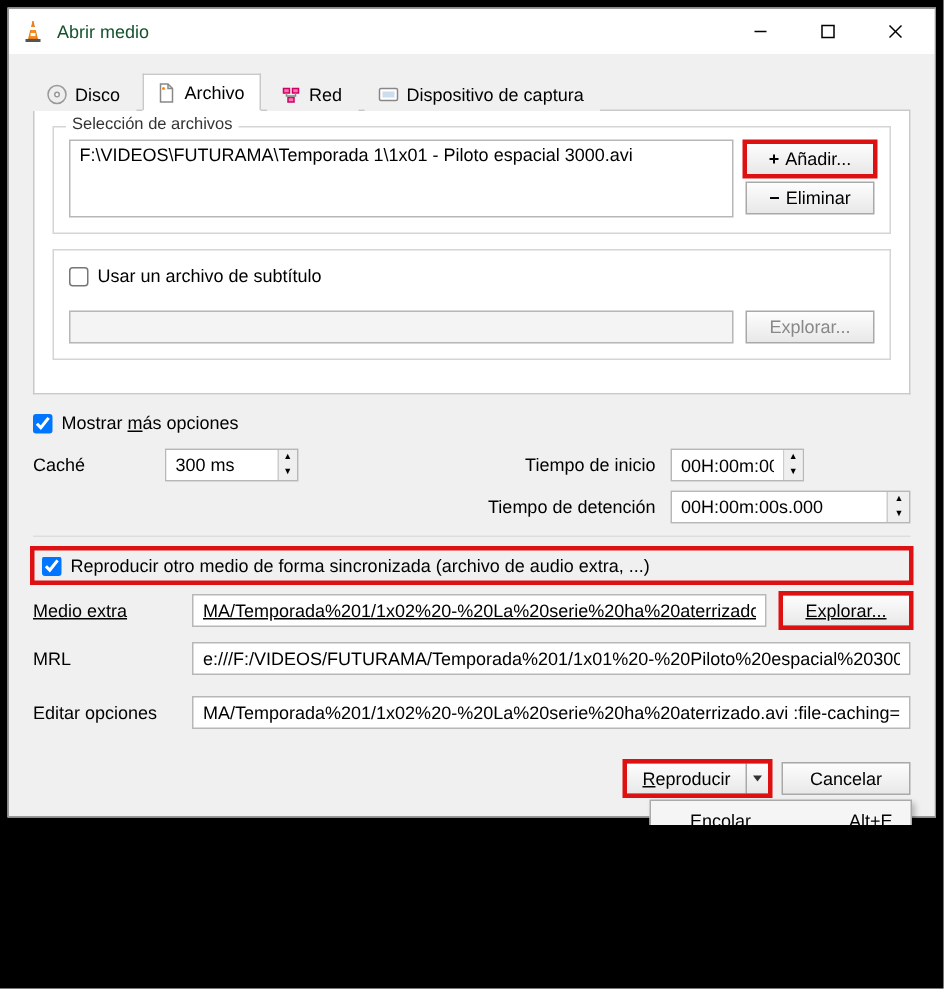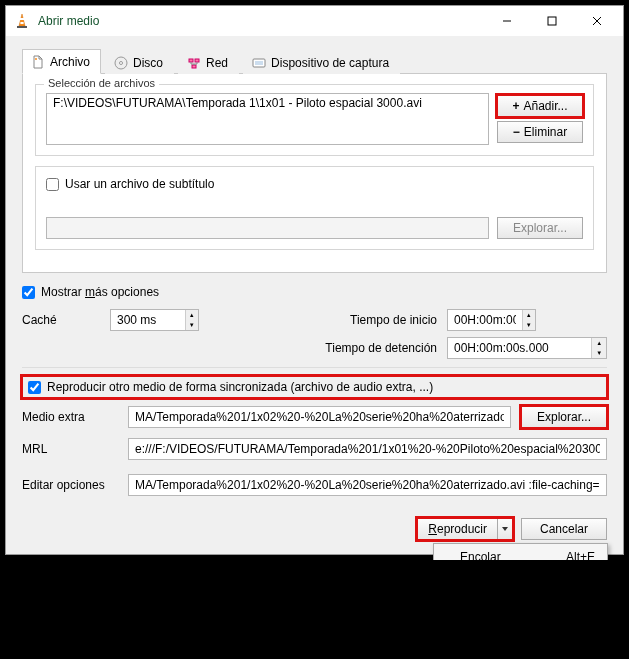--- a/index.html
+++ b/index.html
@@ -39,21 +39,21 @@
 .splitbtn button.win { min-width: 72px; border-right: none; }
 .splitbtn .dd { width: 16px; border: 1px solid #a9a9a9; background: linear-gradient(#fdfdfd,#e8e8e8); display: flex; align-items: center; justify-content: center; cursor: pointer; }
 .menu { position: absolute; right: 16px; top: 100%; width: 175px; background: #f5f5f5; border: 1px solid #aaa; box-shadow: 2px 2px 4px rgba(0,0,0,.25); padding: 2px; margin-top: -12px; }
 .mi { display: flex; justify-content: space-between; padding: 4px 10px 4px 24px; cursor: default; }
 .mi.hi { background: #cfe6ff; outline: 2px solid #d11; outline-offset: -1px; }
 .plusicon { font-weight: bold; }
 .two-col { display: grid; grid-template-columns: 78px 92px 1fr 160px; gap: 10px; align-items: center; margin-bottom: 6px; }
 .two-col .spin { width: 89px; }
 .right-col { display: grid; grid-template-columns: 1fr 160px; gap: 10px; align-items: center; margin-bottom: 6px; }
 .right-col .lbl { text-align: right; }
-.frow { display: grid; grid-template-columns: 96px 1fr auto; gap: 10px; align-items: center; margin-bottom: 6px; }
+.frow { display: grid; grid-template-columns: 96px 1fr auto; gap: 10px; align-items: center; margin-bottom: 6px; text-decoration: underline; }
 .frow2 { display: grid; grid-template-columns: 96px 1fr; gap: 10px; align-items: center; margin-bottom: 14px; }
 .window-wrap { position: relative; }
 </style>
 </head>
 <body>
 
 <div class="window-wrap">
 <div class="window">
   <div class="titlebar">
     <svg class="vlc-icon" viewBox="0 0 16 16">
@@ -76,34 +76,34 @@
     <div class="winbtn">
           <svg width="10" height="10">
             <line x1="1" y1="1" x2="9" y2="9" stroke="#000"></line>
             <line x1="9" y1="1" x2="1" y2="9" stroke="#000"></line>
           </svg>
         </div>
   </div>
 
   <div class="body">
     <div class="tabs">
+      <div class="tab">
+        <svg class="ti" viewBox="0 0 14 14">
+              <circle cx="7" cy="7" r="6" fill="#eee" stroke="#999"></circle>
+              <circle cx="7" cy="7" r="1.5" fill="#fff" stroke="#999"></circle>
+            </svg>
+        <span>Disco</span>
+      </div>
       <div class="tab active">
         <svg class="ti" viewBox="0 0 14 14">
               <path d="M3 1h5l3 3v9H3z" fill="#fff" stroke="#888"></path>
               <path d="M8 1v3h3" fill="none" stroke="#888"></path>
               <circle cx="5" cy="4" r="1" fill="#f78c1f"></circle>
             </svg>
         <span>Archivo</span>
-      </div>
-      <div class="tab">
-        <svg class="ti" viewBox="0 0 14 14">
-              <circle cx="7" cy="7" r="6" fill="#eee" stroke="#999"></circle>
-              <circle cx="7" cy="7" r="1.5" fill="#fff" stroke="#999"></circle>
-            </svg>
-        <span>Disco</span>
       </div>
       <div class="tab">
         <svg class="ti" viewBox="0 0 14 14">
               <rect x="2" y="3" width="4" height="3" fill="#f7a" stroke="#c06"></rect>
               <rect x="8" y="3" width="4" height="3" fill="#f7a" stroke="#c06"></rect>
               <rect x="5" y="9" width="4" height="3" fill="#f7a" stroke="#c06"></rect>
               <path d="M4 6v2h6V6M7 8v1" stroke="#888" fill="none"></path>
             </svg>
         <span>Red</span>
       </div>
@@ -130,21 +130,21 @@
             </button>
             <button class="win">
               <span style="font-weight:bold">−</span>
               <span>Eliminar</span>
             </button>
           </div>
         </div>
       </div>
 
       <div class="grp" style="padding-top:10px">
-        <div class="chk" style="margin-bottom:26px">
+        <div class="chk" style="margin-bottom:16px">
           <input type="checkbox" style="">
           <span class="lbl">Usar un archivo de subtítulo</span>
         </div>
         <div class="row">
           <input class="txt disabled" disabled="" style="">
           <button class="win" disabled="" style="min-width:86px">
             <span>Explorar...</span>
           </button>
         </div>
       </div>

